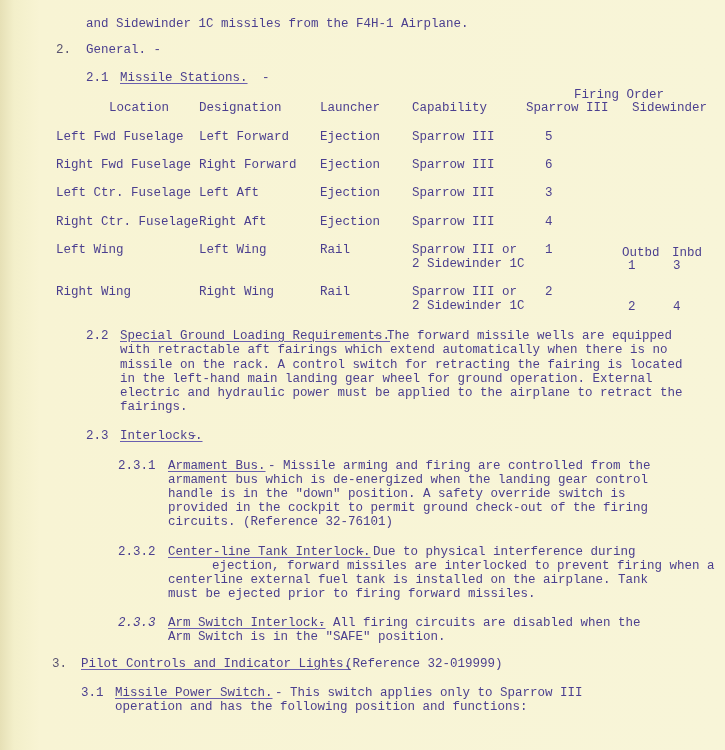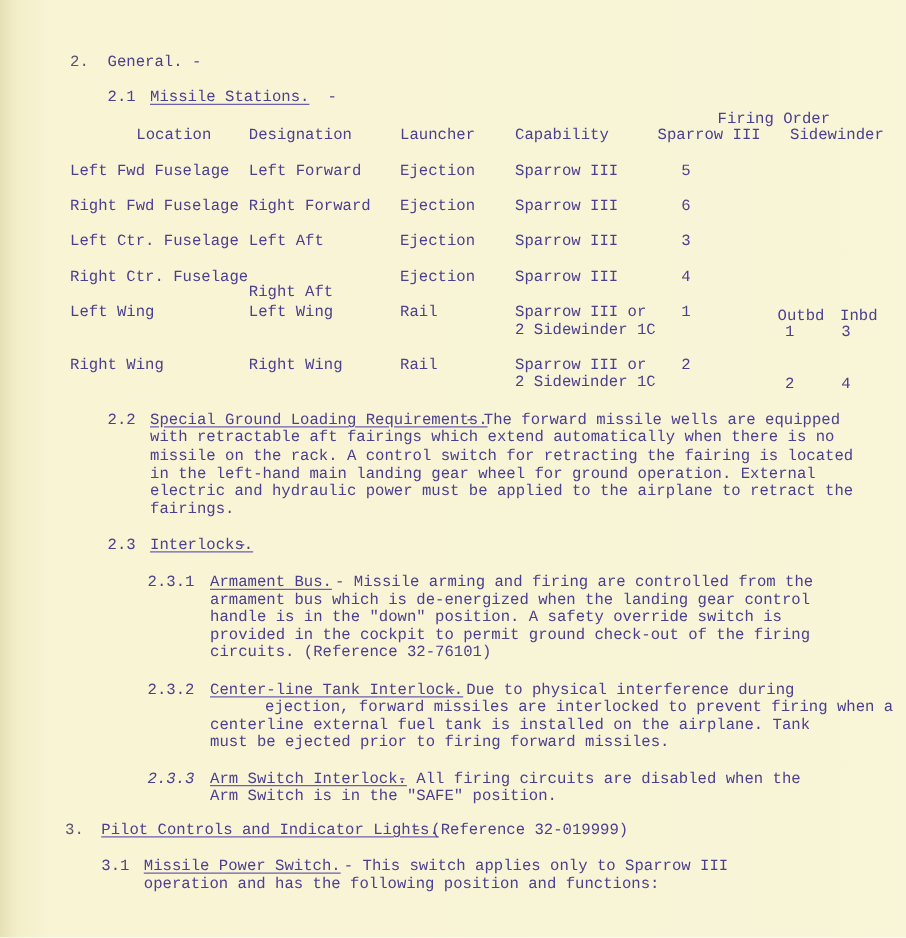--- a/index.html
+++ b/index.html
@@ -14,20 +14,21 @@
   .page { position: absolute; left: 0; top: 0; width: 725px; height: 750px; }
   .abs { position: absolute; white-space: nowrap; }
   .ul { text-decoration: underline; text-decoration-color: #6a5fb0; text-underline-offset: 2px; }
   .num { color: #5a5470; }
 </style>
 </head>
 <body>
 
 <div class="page">
 
+  <div class="abs" style="left:86px; top:17px;">and Sidewinder 1C missiles from the F4H-1 Airplane.</div>
 
   <div class="abs num" style="left:56px; top:43px;">2.</div>
   <div class="abs" style="left:86px; top:43px;">General. -</div>
 
   <div class="abs" style="left:86px; top:71px;">2.1</div>
   <div class="abs ul" style="left:120px; top:71px;">Missile Stations.</div>
   <div class="abs" style="left:262px; top:71px;">-</div>
 
   <div>
     <div class="abs" style="left:574px; top:88px;">Firing Order</div>
@@ -57,21 +58,21 @@
     <div>
       <div class="abs" style="left:56px; top:186px;">Left Ctr. Fuselage</div>
       <div class="abs" style="left:199px; top:186px;">Left Aft</div>
       <div class="abs" style="left:320px; top:186px;">Ejection</div>
       <div class="abs" style="left:412px; top:186px;">Sparrow III</div>
       <div class="abs" style="left:545px; top:186px;">3</div>
     </div>
 
     <div>
       <div class="abs" style="left:56px; top:215px;">Right Ctr. Fuselage</div>
-      <div class="abs" style="left:199px; top:215px;margin-top:12px;">Right Aft</div>
+      <div class="abs" style="left:199px; top:215px;">Right Aft</div>
       <div class="abs" style="left:320px; top:215px;">Ejection</div>
       <div class="abs" style="left:412px; top:215px;">Sparrow III</div>
       <div class="abs" style="left:545px; top:215px;">4</div>
     </div>
 
     <div>
       <div class="abs" style="left:56px; top:243px;">Left Wing</div>
       <div class="abs" style="left:199px; top:243px;">Left Wing</div>
       <div class="abs" style="left:320px; top:243px;">Rail</div>
       <div class="abs" style="left:412px; top:243px;">Sparrow III or</div>

